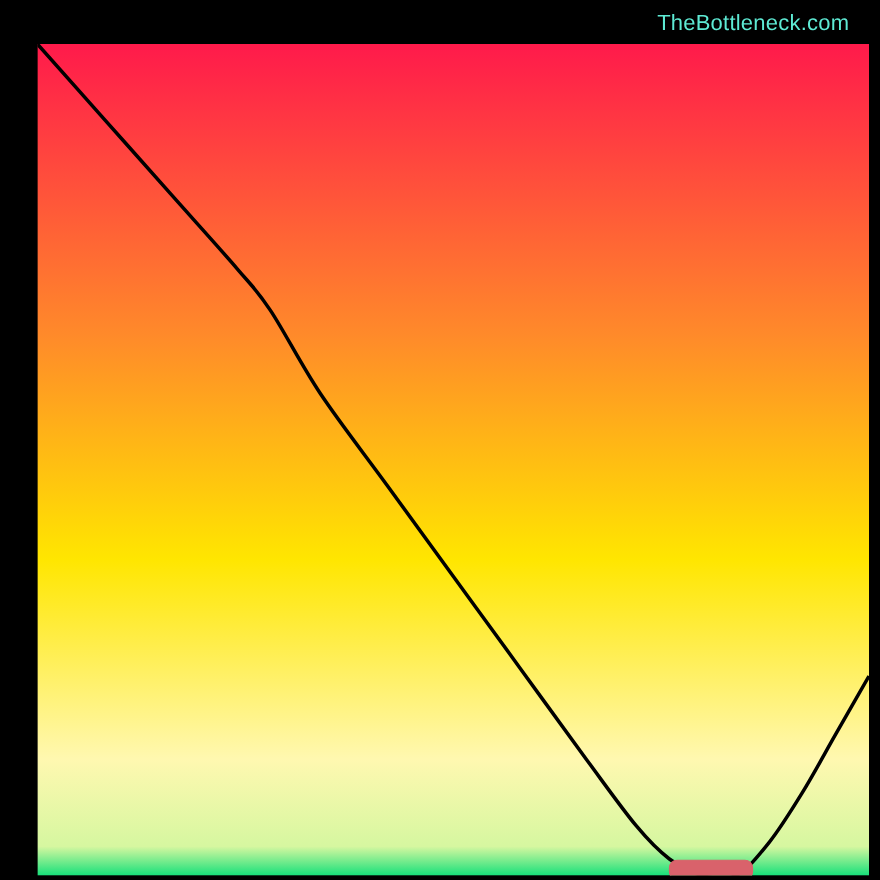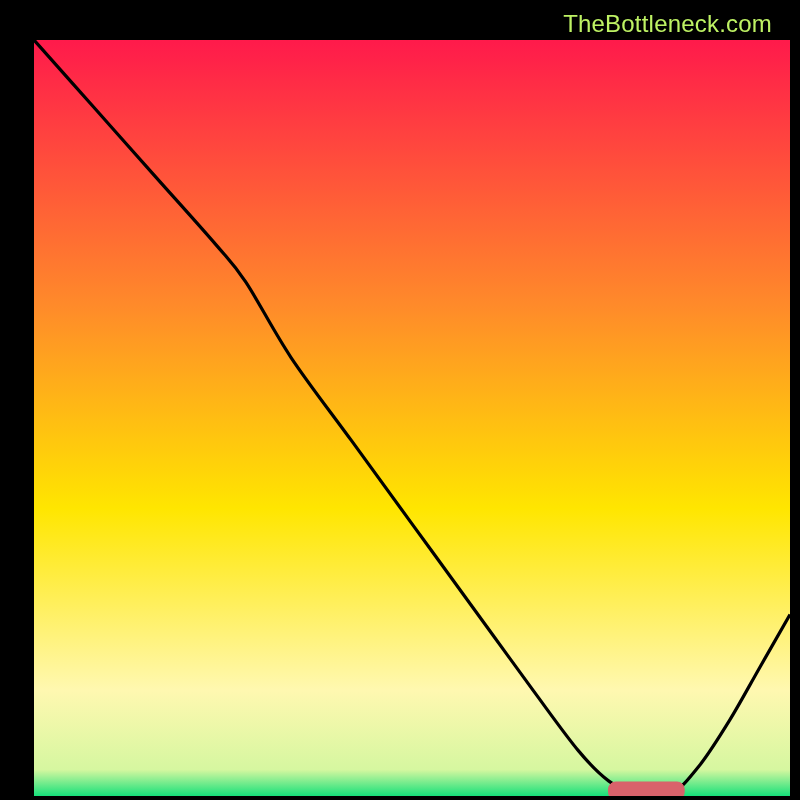--- a/index.html
+++ b/index.html
@@ -15,22 +15,22 @@
     left: 12px;
     top: 12px;
     width: 776px;
     height: 776px;
     background: #000;
   }
   .watermark {
     position: absolute;
     right: 16px;
     top: -2px;
-    color: #bef264;
-    font-size: 24px;
+    color: #5eead4;
+    font-size: 20px;
     letter-spacing: 0.2px;
   }
   .plot {
     position: absolute;
     left: 22px;
     top: 28px;
     width: 756px;
     height: 756px;
   }
   .plot svg {

